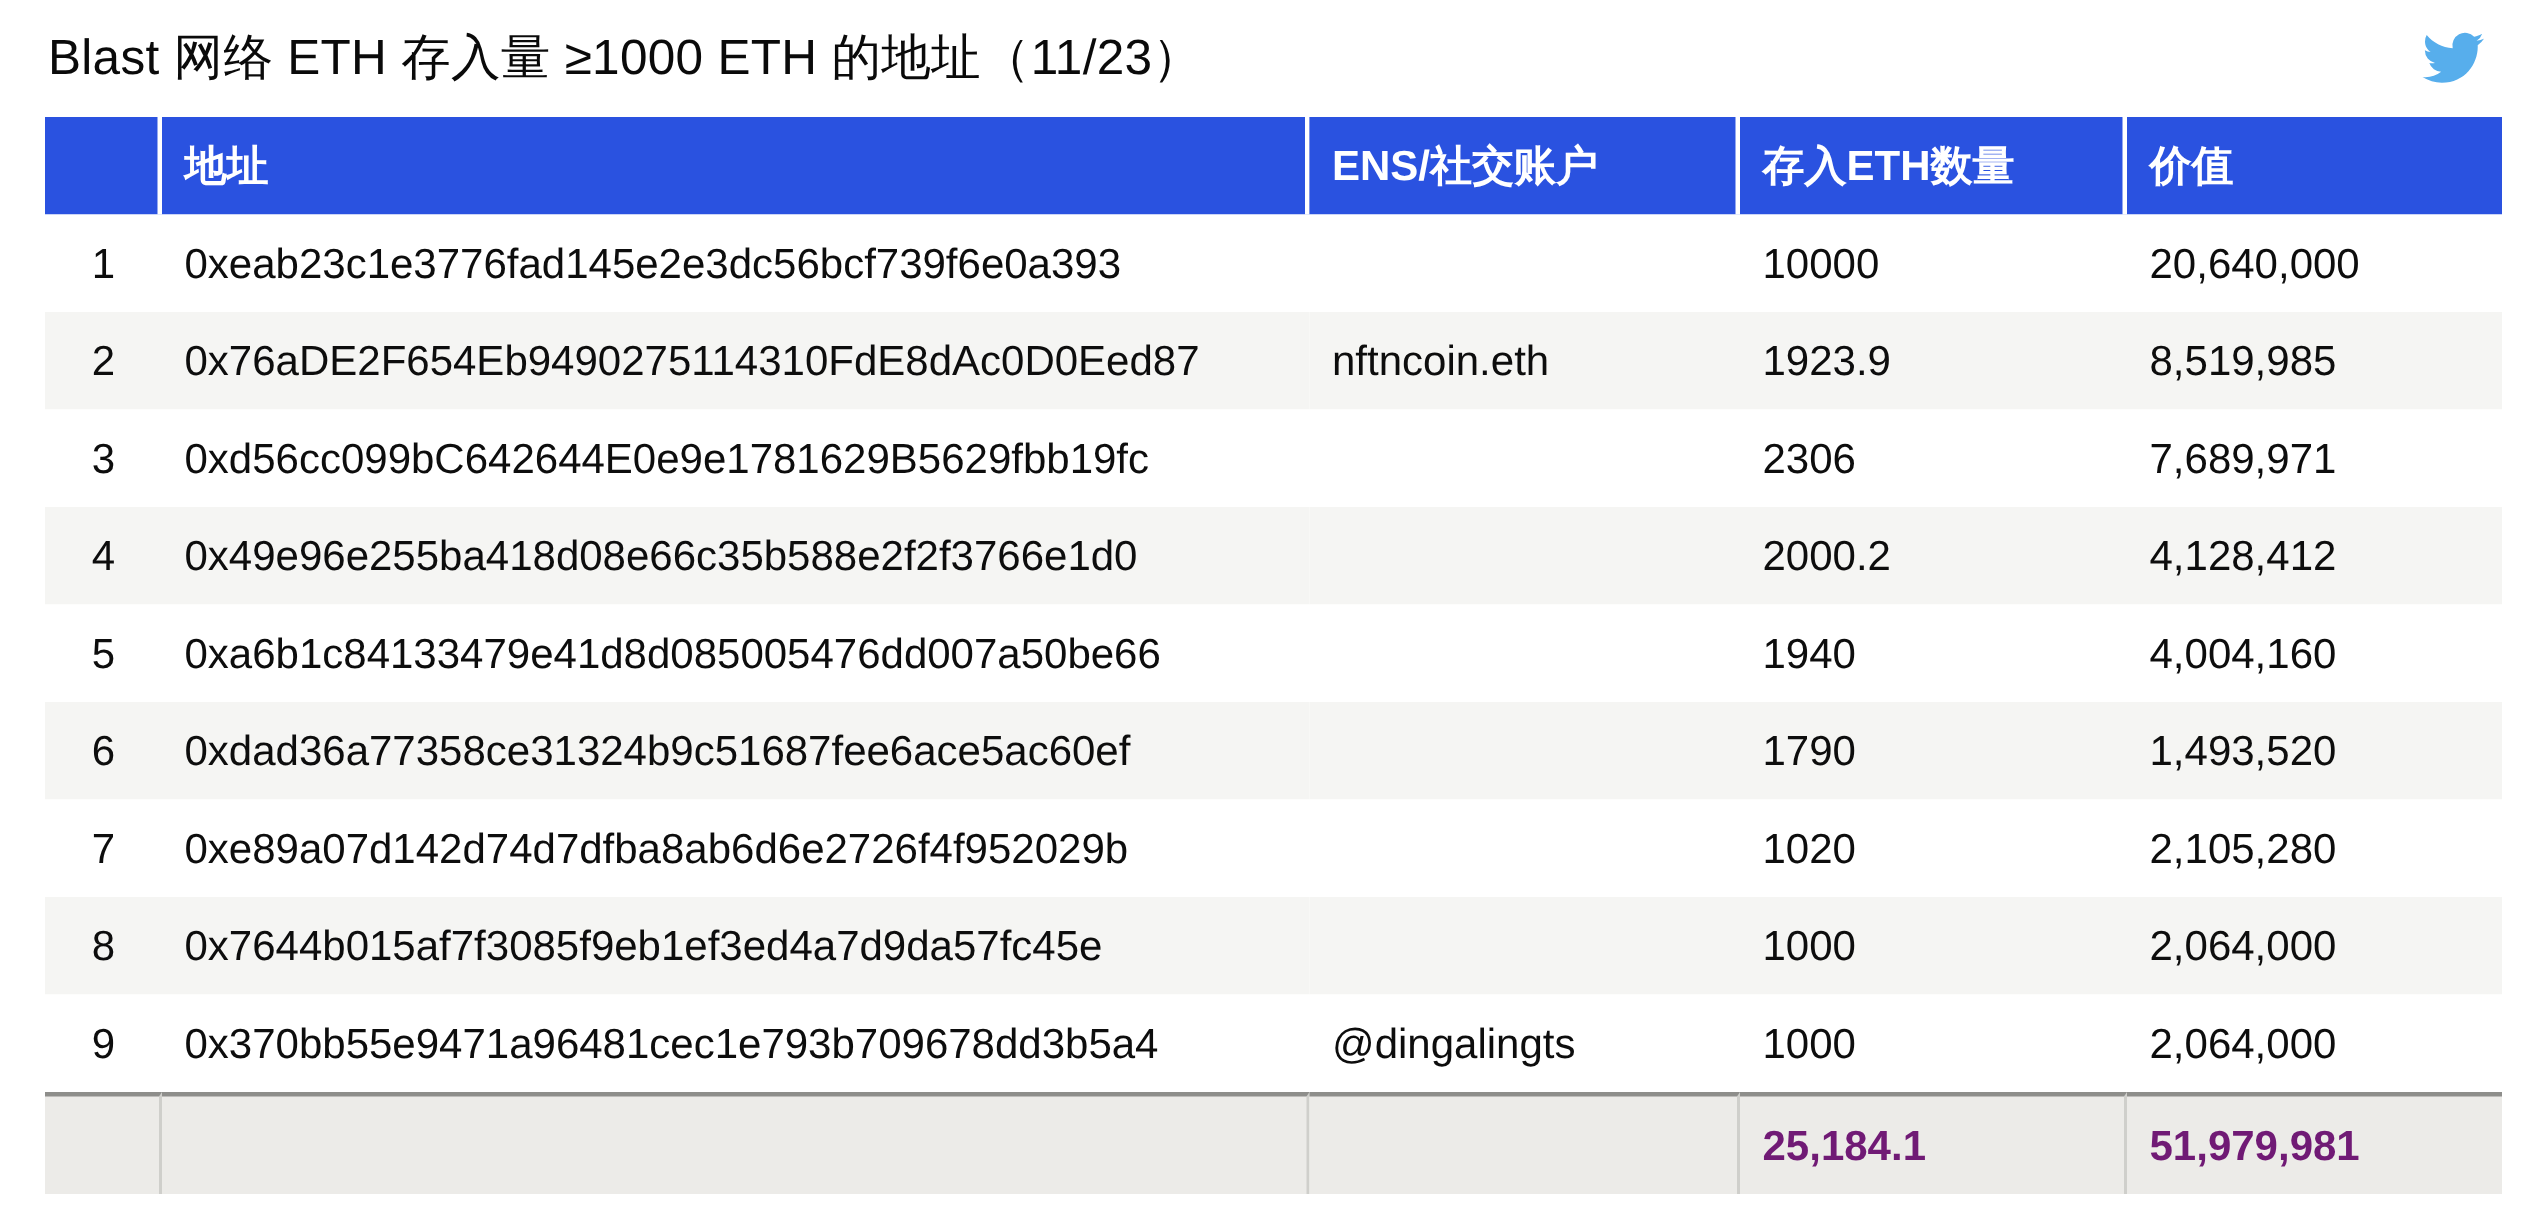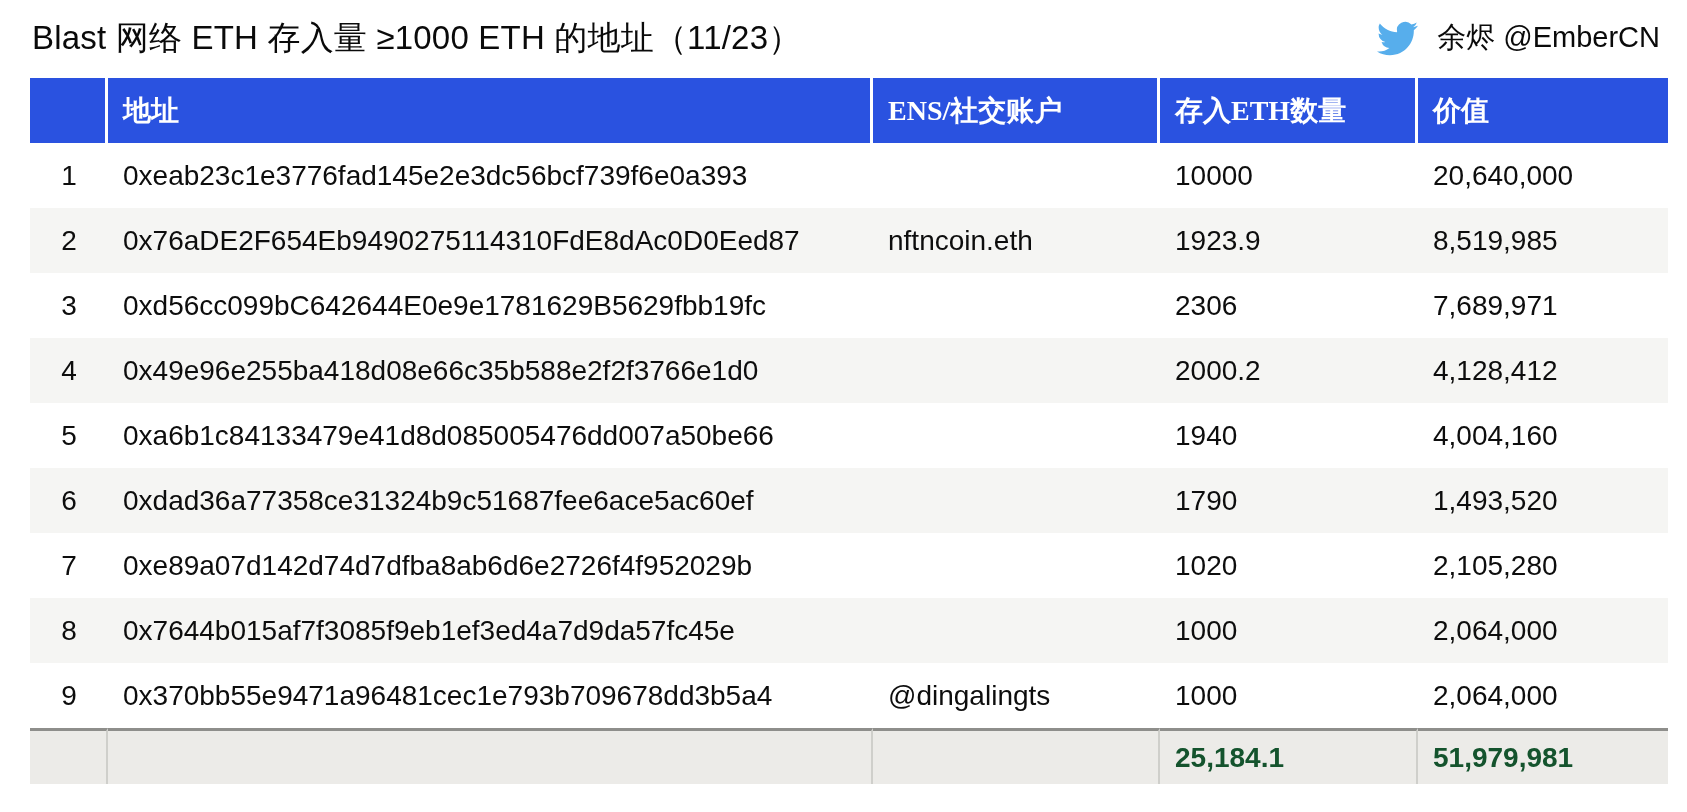--- a/index.html
+++ b/index.html
@@ -64,21 +64,20 @@
   thead th{
     background:var(--header-bg);
     color:#ffffff;
     font-size:28px;
     font-weight:bold;
     height:65px;
     text-align:left;
     vertical-align:middle;
     padding:0 0 0 15px;
     border-right:3px solid #ffffff;
-    font-family:Liberation Serif, serif;
   }
   thead th:first-child{padding:0;}
   thead th:last-child{border-right:none;}
   tbody td{
     height:65px;
     font-size:28px;
     vertical-align:middle;
     padding:0 0 0 15px;
     color:var(--text);
     background:#ffffff;
@@ -89,41 +88,40 @@
     text-align:center;
     padding:0;
   }
   tbody tr.alt td{
     background:var(--row-alt-bg);
   }
   tfoot td{
     background:var(--footer-bg);
     border-top:3px solid var(--footer-border);
     border-right:2px solid var(--footer-divider);
-    height:56px;
+    height:68px;
     font-size:28px;
     font-weight:bold;
     vertical-align:middle;
     padding:0 0 0 15px;
-    color:#14532d;
+    color:#701a75;
   }
   tfoot td:last-child{border-right:none;}
 </style>
 </head>
 <body>
 
 <div class="page">
 
   <div class="topbar">
     <div class="page-title">Blast 网络 ETH 存入量 ≥1000 ETH 的地址（11/23）</div>
     <div class="attribution">
       <svg class="bird" viewBox="0 0 24 24" aria-hidden="true">
         <path fill="#57AEEC" d="M23.953 4.57a10 10 0 0 1-2.825.775 4.958 4.958 0 0 0 2.163-2.723c-.951.555-2.005.959-3.127 1.184a4.92 4.92 0 0 0-8.384 4.482C7.69 8.095 4.067 6.13 1.64 3.162a4.822 4.822 0 0 0-.666 2.475c0 1.71.87 3.213 2.188 4.096a4.904 4.904 0 0 1-2.228-.616v.06a4.923 4.923 0 0 0 3.946 4.827 4.996 4.996 0 0 1-2.212.085 4.936 4.936 0 0 0 4.604 3.417 9.867 9.867 0 0 1-6.102 2.105c-.39 0-.779-.023-1.17-.067a13.995 13.995 0 0 0 7.557 2.209c9.053 0 13.998-7.496 13.998-13.985 0-.21 0-.42-.015-.63a9.935 9.935 0 0 0 2.46-2.548l-.047-.02z"></path>
       </svg>
-      <span class="author-handle">余烬 @EmberCN</span>
     </div>
   </div>
 
   <table class="deposits">
     <colgroup>
       <col style="width:78px">
       <col style="width:765px">
       <col style="width:287px">
       <col style="width:258px">
       <col style="width:250px">

